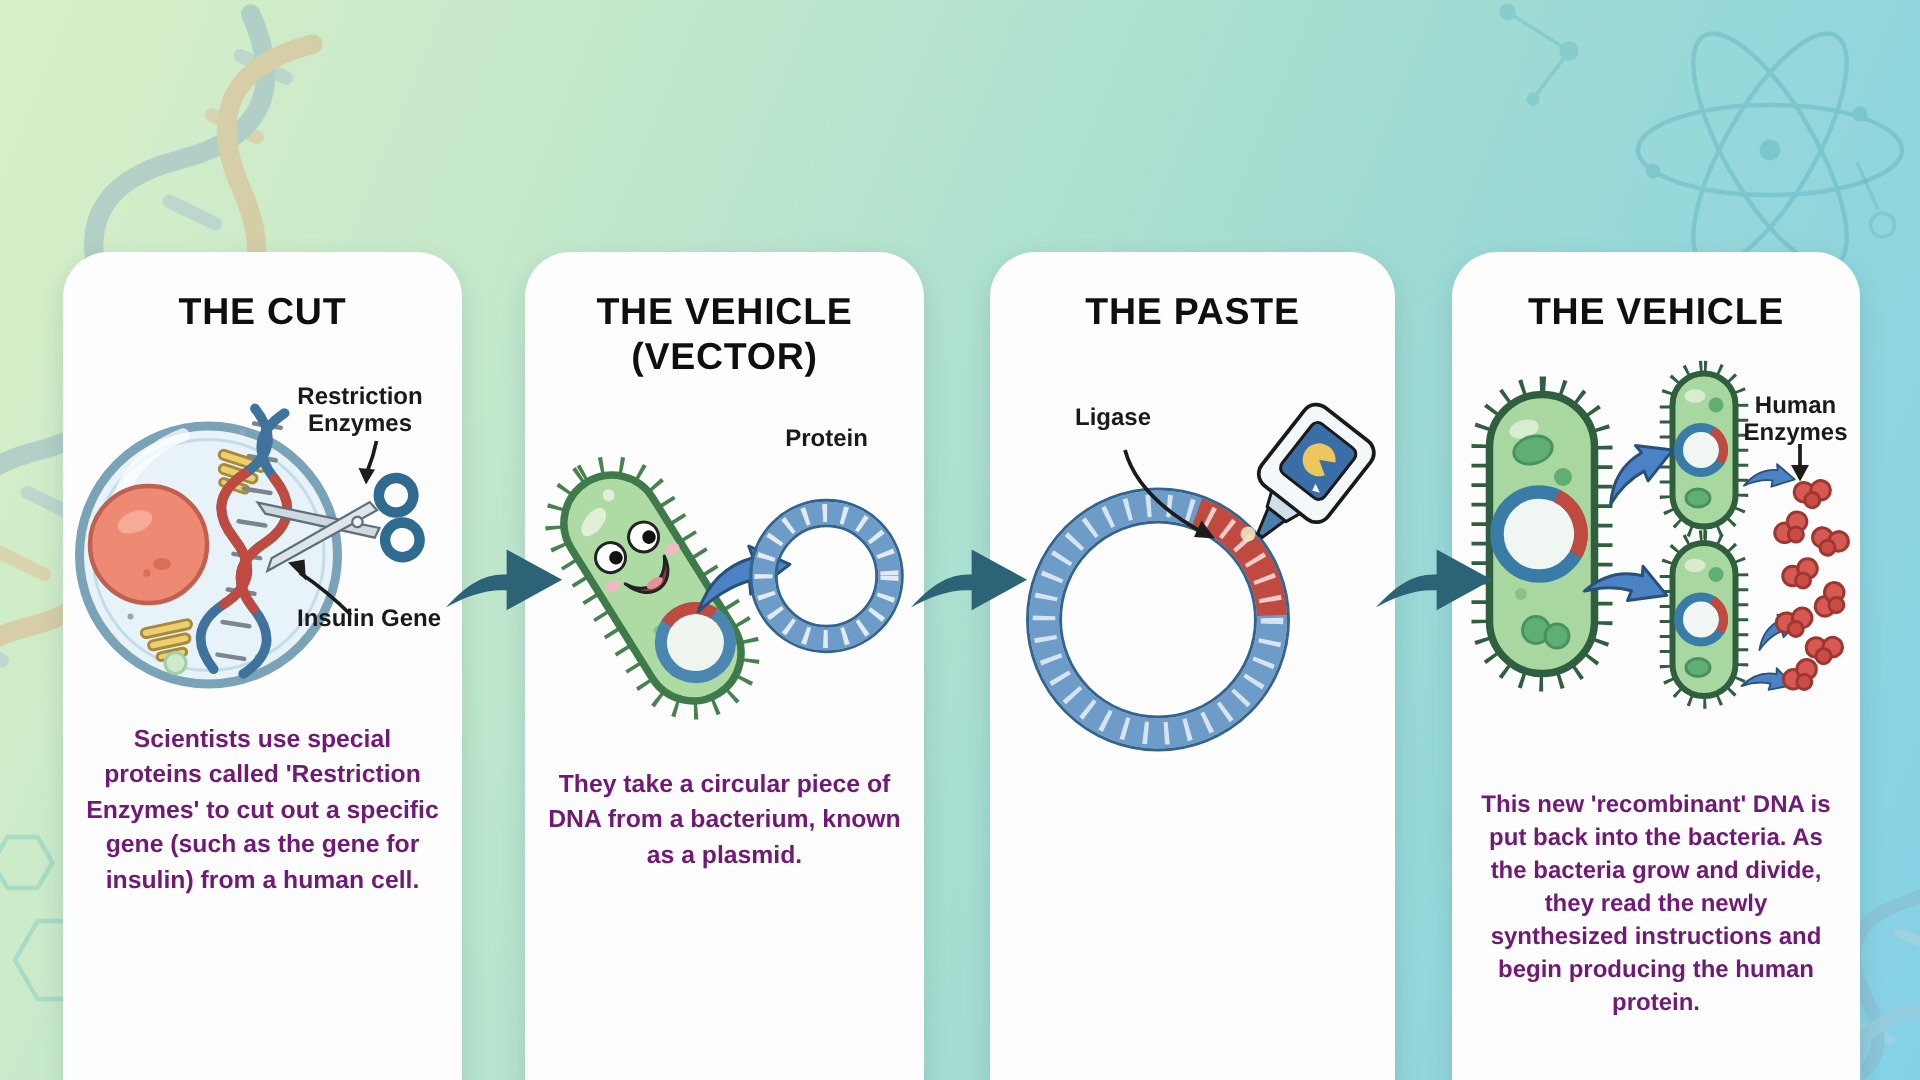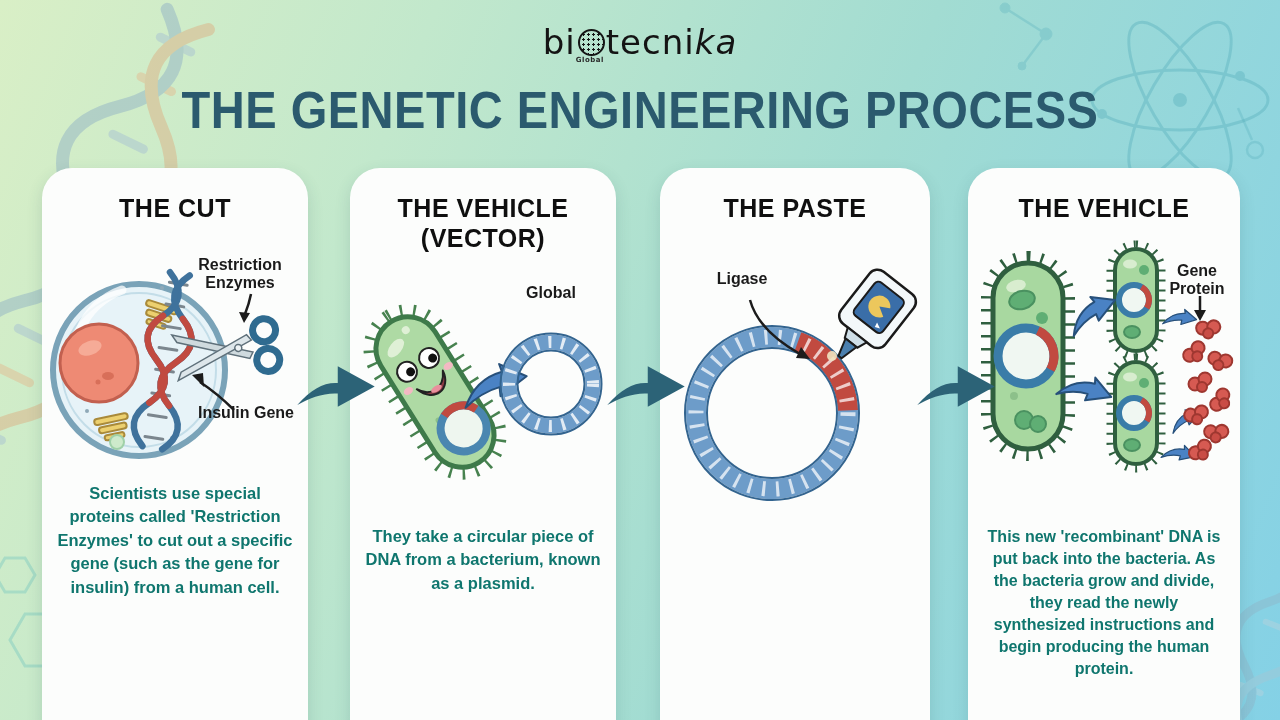--- a/index.html
+++ b/index.html
@@ -27,21 +27,21 @@
   .c1{left:42px;width:266px;}
   .c2{left:350px;width:266px;}
   .c3{left:660px;width:270px;}
   .c4{left:968px;width:272px;}
   .card h2{margin:0;position:absolute;top:26px;left:0;width:100%;text-align:center;
            font-size:25px;font-weight:900;letter-spacing:.5px;color:#0f0f0f;line-height:1.18;}
   .card h2 span{display:block;}
   .art{position:absolute;left:0;pointer-events:none;}
   .lbl{position:absolute;text-align:center;font-size:16px;font-weight:700;color:#1a1a1a;line-height:1.15;z-index:2;}
   .body{position:absolute;left:14px;right:14px;margin:0;text-align:center;
-        font-size:16.5px;font-weight:700;line-height:1.42;color:#0f766e;}
+        font-size:16.5px;font-weight:700;line-height:1.42;color:#701a75;}
   .c4 .body{font-size:16px;line-height:1.38;}
 
   
   .swoosh{position:absolute;top:352px;width:88px;height:62px;z-index:3;}
   .s1{left:292px;} .s2{left:602px;} .s3{left:912px;}
   .swoosh path{fill:var(--arrow,#2c6377);}
 </style>
 </head>
 <body>
 
@@ -92,31 +92,20 @@
     </g>
     <g transform="translate(1250,650) rotate(22)" opacity="0.45" fill="none" stroke-linecap="round">
       <line x1="4" y1="-100" x2="26" y2="-100" stroke="#b9d2dd" stroke-width="6"></line>
       <line x1="4" y1="-32" x2="26" y2="-32" stroke="#b9d2dd" stroke-width="6"></line>
       <line x1="4" y1="36" x2="26" y2="36" stroke="#b9d2dd" stroke-width="6"></line>
       <path d="M0 -120 Q40 -86 0 -52 Q-40 -18 0 16 Q40 50 0 84" stroke="#8fb6c9" stroke-width="9"></path>
       <path d="M28 -120 Q-12 -86 28 -52 Q68 -18 28 16 Q-12 50 28 84" stroke="#a5c6d4" stroke-width="9"></path>
     </g>
   </svg>
 
-  <header>
-    <div class="logo">
-      <span>bi</span>
-      <span class="logo-o">
-        <span class="logo-global">Global</span>
-      </span>
-      <span>tecni</span>
-      <span class="logo-k">ka</span>
-    </div>
-    <h1>THE GENETIC ENGINEERING PROCESS</h1>
-  </header>
 
   <section class="card c1">
     <h2>
         <span>THE CUT</span>
       </h2>
     <svg class="art" style="top:60px;" width="266" height="250" viewBox="0 0 266 250">
       <g>
         <circle cx="97" cy="142" r="86" fill="#e7f3f8" stroke="#7aa3b8" stroke-width="6"></circle>
         <circle cx="97" cy="142" r="77" fill="none" stroke="#c3dde8" stroke-width="2"></circle>
         <path d="M38 102 A72 72 0 0 1 80 62" stroke="#ffffff" stroke-width="9" fill="none" stroke-linecap="round" opacity="0.75"></path>
@@ -197,22 +186,22 @@
       <g transform="translate(112,110) rotate(-6)">
         <path d="M0 34 C8 16 22 5 40 2 L38 -6 L64 9 L36 26 L36 17 C24 19 10 26 0 34 Z" fill="#4a82c4" stroke="#27507a" stroke-width="2" stroke-linejoin="round"></path>
       </g>
       <g>
         <circle cx="201" cy="120" r="42" fill="none" stroke="#6d9cc9" stroke-width="15"></circle>
         <circle cx="201" cy="120" r="42" fill="none" stroke="#ffffff" stroke-width="12" stroke-dasharray="3 10" opacity="0.8"></circle>
         <circle cx="201" cy="120" r="50.5" fill="none" stroke="#33648f" stroke-width="2"></circle>
         <circle cx="201" cy="120" r="33.5" fill="none" stroke="#33648f" stroke-width="2"></circle>
       </g>
     </svg>
-    <div class="lbl" style="top:116px;left:151px;width:100px;">Global</div>
-    <p class="body" style="top:357px;">They take a circular piece of DNA from a bacterium, known as a plasmid.</p>
+    <div class="lbl" style="top:116px;left:151px;width:100px;">Protein</div>
+    <p class="body" style="top:344px;">They take a circular piece of DNA from a bacterium, known as a plasmid.</p>
   </section>
 
   <section class="card c3">
     <h2>
         <span>THE PASTE</span>
       </h2>
     <svg class="art" style="top:60px;" width="270" height="288" viewBox="0 0 270 288">
       <g>
         <circle cx="112" cy="185" r="76" fill="none" stroke="#6d9cc9" stroke-width="20"></circle>
         <circle cx="112" cy="185" r="76" fill="none" stroke="#c14a40" stroke-width="20" stroke-dasharray="90 600" transform="rotate(-70 112 185)"></circle>
@@ -285,21 +274,21 @@
         <use href="#pr" transform="translate(252,132) rotate(40)"></use>
         <use href="#pr" transform="translate(232,154)"></use>
         <use href="#pr" transform="translate(252,172) rotate(-30)"></use>
         <use href="#pr" transform="translate(228,186) rotate(10)"></use>
         <use href="#pr" transform="translate(248,204) rotate(25)"></use>
         <use href="#pr" transform="translate(232,222) rotate(-10)"></use>
       </g>
       <path d="M232 68 L232 84" stroke="#1c1c1c" stroke-width="2.5" fill="none"></path>
       <polygon points="226,82 232,93 238,82" fill="#1c1c1c"></polygon>
     </svg>
-    <div class="lbl" style="top:94px;left:188px;width:82px;">Gene Protein</div>
+    <div class="lbl" style="top:94px;left:188px;width:82px;">Human Enzymes</div>
     <p class="body" style="top:318px;margin-top:40px;">This new 'recombinant' DNA is put back into the bacteria. As the bacteria grow and divide, they read the newly synthesized instructions and begin producing the human protein.</p>
   </section>
 
   <svg class="swoosh s1" viewBox="0 0 100 70">
     <path d="M6 60 C22 42 36 34 52 35 L52 16 L94 39 L52 62 L52 47 C36 46 20 52 6 60 Z"></path>
   </svg>
   <svg class="swoosh s2" viewBox="0 0 100 70">
     <path d="M6 60 C22 42 36 34 52 35 L52 16 L94 39 L52 62 L52 47 C36 46 20 52 6 60 Z"></path>
   </svg>
   <svg class="swoosh s3" viewBox="0 0 100 70">

